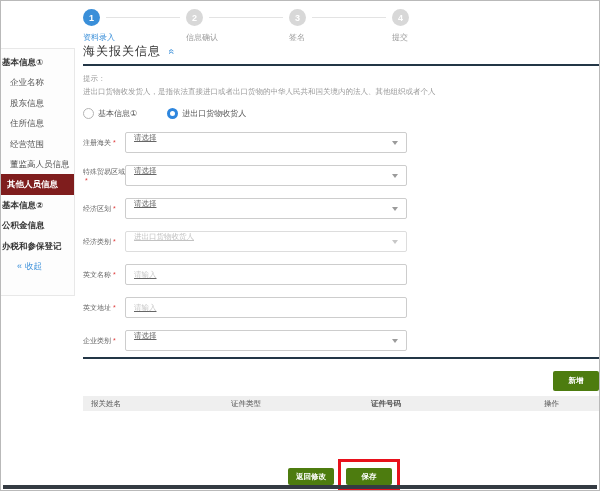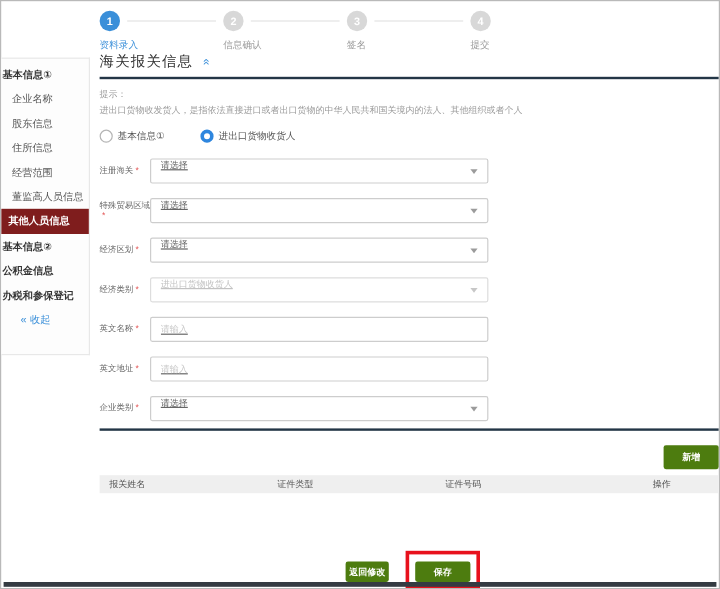--- a/index.html
+++ b/index.html
@@ -68,23 +68,23 @@
 
   .staff-title { margin-top:2px; font-size:10.5px; font-weight:bold; color:#333; padding-bottom:4px; }
   .rule-dark2 { height:2px; background:#233646; }
   .add-row { margin-top:12px; display:flex; justify-content:flex-end; }
   .btn { background:#4d7c0f; color:#fff; border:none; border-radius:2px; font-size:7.5px;
          font-weight:bold; cursor:pointer; font-family:inherit; }
   .btn-add { width:46px; height:20px; }
   .tbl-header { margin-top:5px; height:15px; background:#efefef; display:flex; align-items:center; }
   .th { font-size:7.5px; color:#555; padding-left:8px; }
   .th:nth-child(1){ width:140px; } .th:nth-child(2){ width:140px; }
-  .th:nth-child(3){ width:173px; } .th:nth-child(4){ width:63px; }
-
-  .btn-back { position:absolute; left:287px; top:467px; width:36px; height:17px;font-family:Liberation Mono, monospace; }
+  .th:nth-child(3){ width:173px;font-weight:bold; } .th:nth-child(4){ width:63px; }
+
+  .btn-back { position:absolute; left:287px; top:467px; width:46px; height:17px;font-family:Liberation Mono, monospace; }
   .btn-save { position:absolute; left:345px; top:467px; width:46px; height:17px; }
   .annotation-box { position:absolute; left:337px; top:458px; width:62px; height:31px;
                     border:3px solid #e8111c; pointer-events:none; }
   .bottom-bar { position:absolute; left:2px; right:2px; bottom:1px; height:4px; background:#343b42; }
 </style>
 </head>
 <body>
 
 <div id="screen">
 

